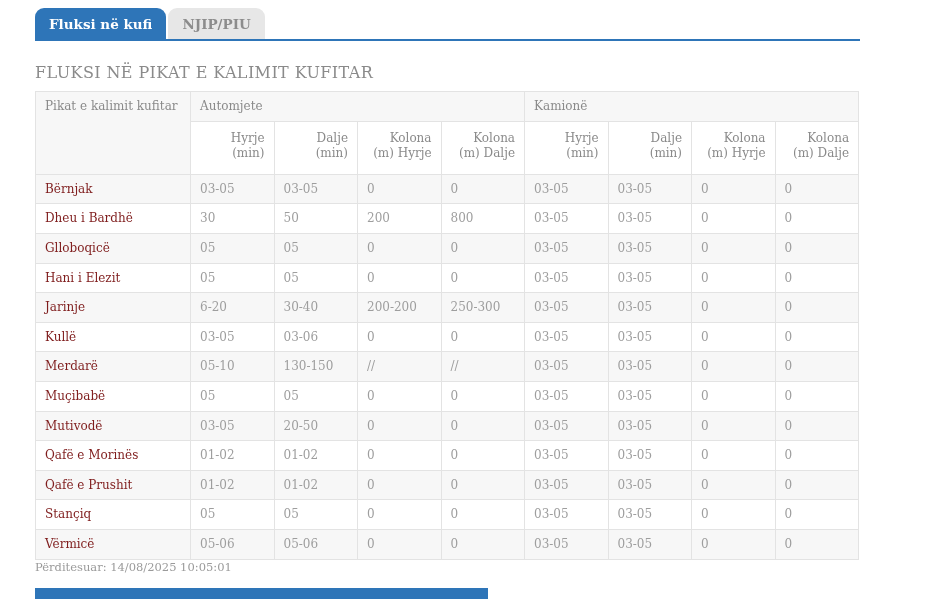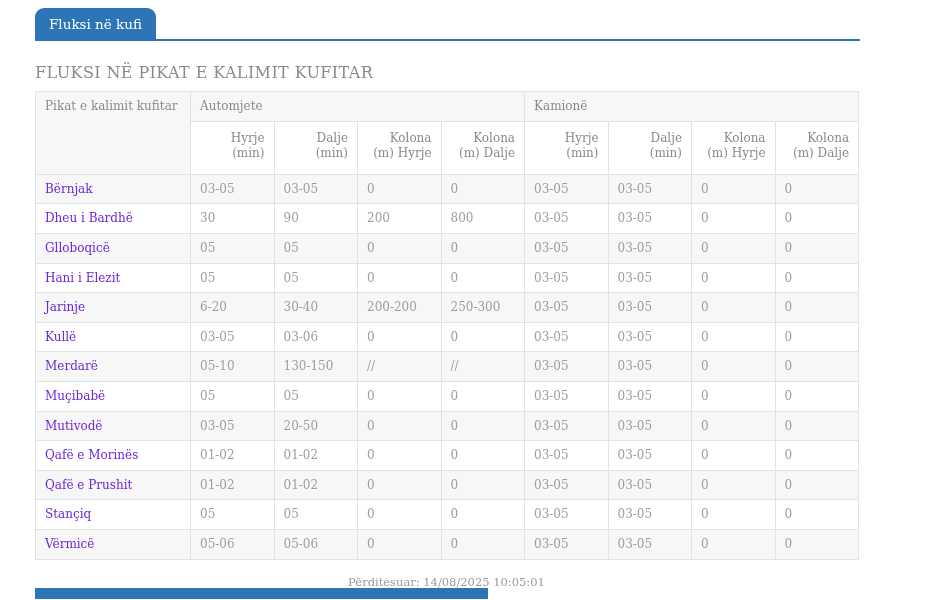--- a/index.html
+++ b/index.html
@@ -15,20 +15,21 @@
   .tab {
     display: inline-block;
     padding: 8px 14px 7px 14px;
     font-size: 13.5px;
     color: #8c8c8c;
     background: #e7e7e7;
     border-radius: 9px 9px 0 0;
     margin-right: 2px;
     cursor: pointer;
     white-space: nowrap;
+    font-weight: bold;
   }
   .tab.active {
     background: #2e75b8;
     color: #ffffff;
   }
 
   
   .heading {
     margin-top: 22px;
     font-size: 16px;
@@ -50,29 +51,29 @@
     vertical-align: top;
     font-size: 12px;
     line-height: 1.3;
     padding: 7px 9px 6px 9px;
     overflow: hidden;
   }
   thead tr.group-row th { background: #f7f7f7; color: #8a8a8a; }
   thead tr.sub-row th { background: #ffffff; color: #8a8a8a; padding-top: 9px; padding-bottom: 12px; text-align: right; }
   thead th.corner { background: #f7f7f7; color: #8a8a8a; }
   tbody td { color: #9e9e9e; }
-  tbody td.rowname { color: #6d28d9; }
+  tbody td.rowname { color: #7f1d1d; }
   tbody tr:nth-child(odd) { background: #f7f7f7; }
   tbody tr:nth-child(even) { background: #ffffff; }
 
   
   .footer {
     width: 823px;
-    margin-top: 15px;
-    text-align: center;
+    margin-top: 0;
+    text-align: left;
     font-size: 11.5px;
     color: #9a9a9a;
   }
 
   
   .bottom-bar {
     position: absolute;
     left: 35px;
     top: 588px;
     width: 453px;
@@ -80,20 +81,21 @@
     background: #2e75b8;
   }
 </style>
 </head>
 <body>
 
 <div class="content">
 
   <div class="tabbar">
     <div class="tab active">Fluksi në kufi</div>
+    <div class="tab">NJIP/PIU</div>
   </div>
 
   <div class="heading">FLUKSI NË PIKAT E KALIMIT KUFITAR</div>
 
   <table>
     <colgroup>
       <col style="width:155px">
       <col style="width:83.5px">
         <col style="width:83.5px">
         <col style="width:83.5px">
@@ -128,21 +130,21 @@
           <td>0</td>
           <td>0</td>
           <td>03-05</td>
           <td>03-05</td>
           <td>0</td>
           <td>0</td>
         </tr>
         <tr>
           <td class="rowname">Dheu i Bardhë</td>
           <td>30</td>
-          <td>90</td>
+          <td>50</td>
           <td>200</td>
           <td>800</td>
           <td>03-05</td>
           <td>03-05</td>
           <td>0</td>
           <td>0</td>
         </tr>
         <tr>
           <td class="rowname">Glloboqicë</td>
           <td>05</td>

